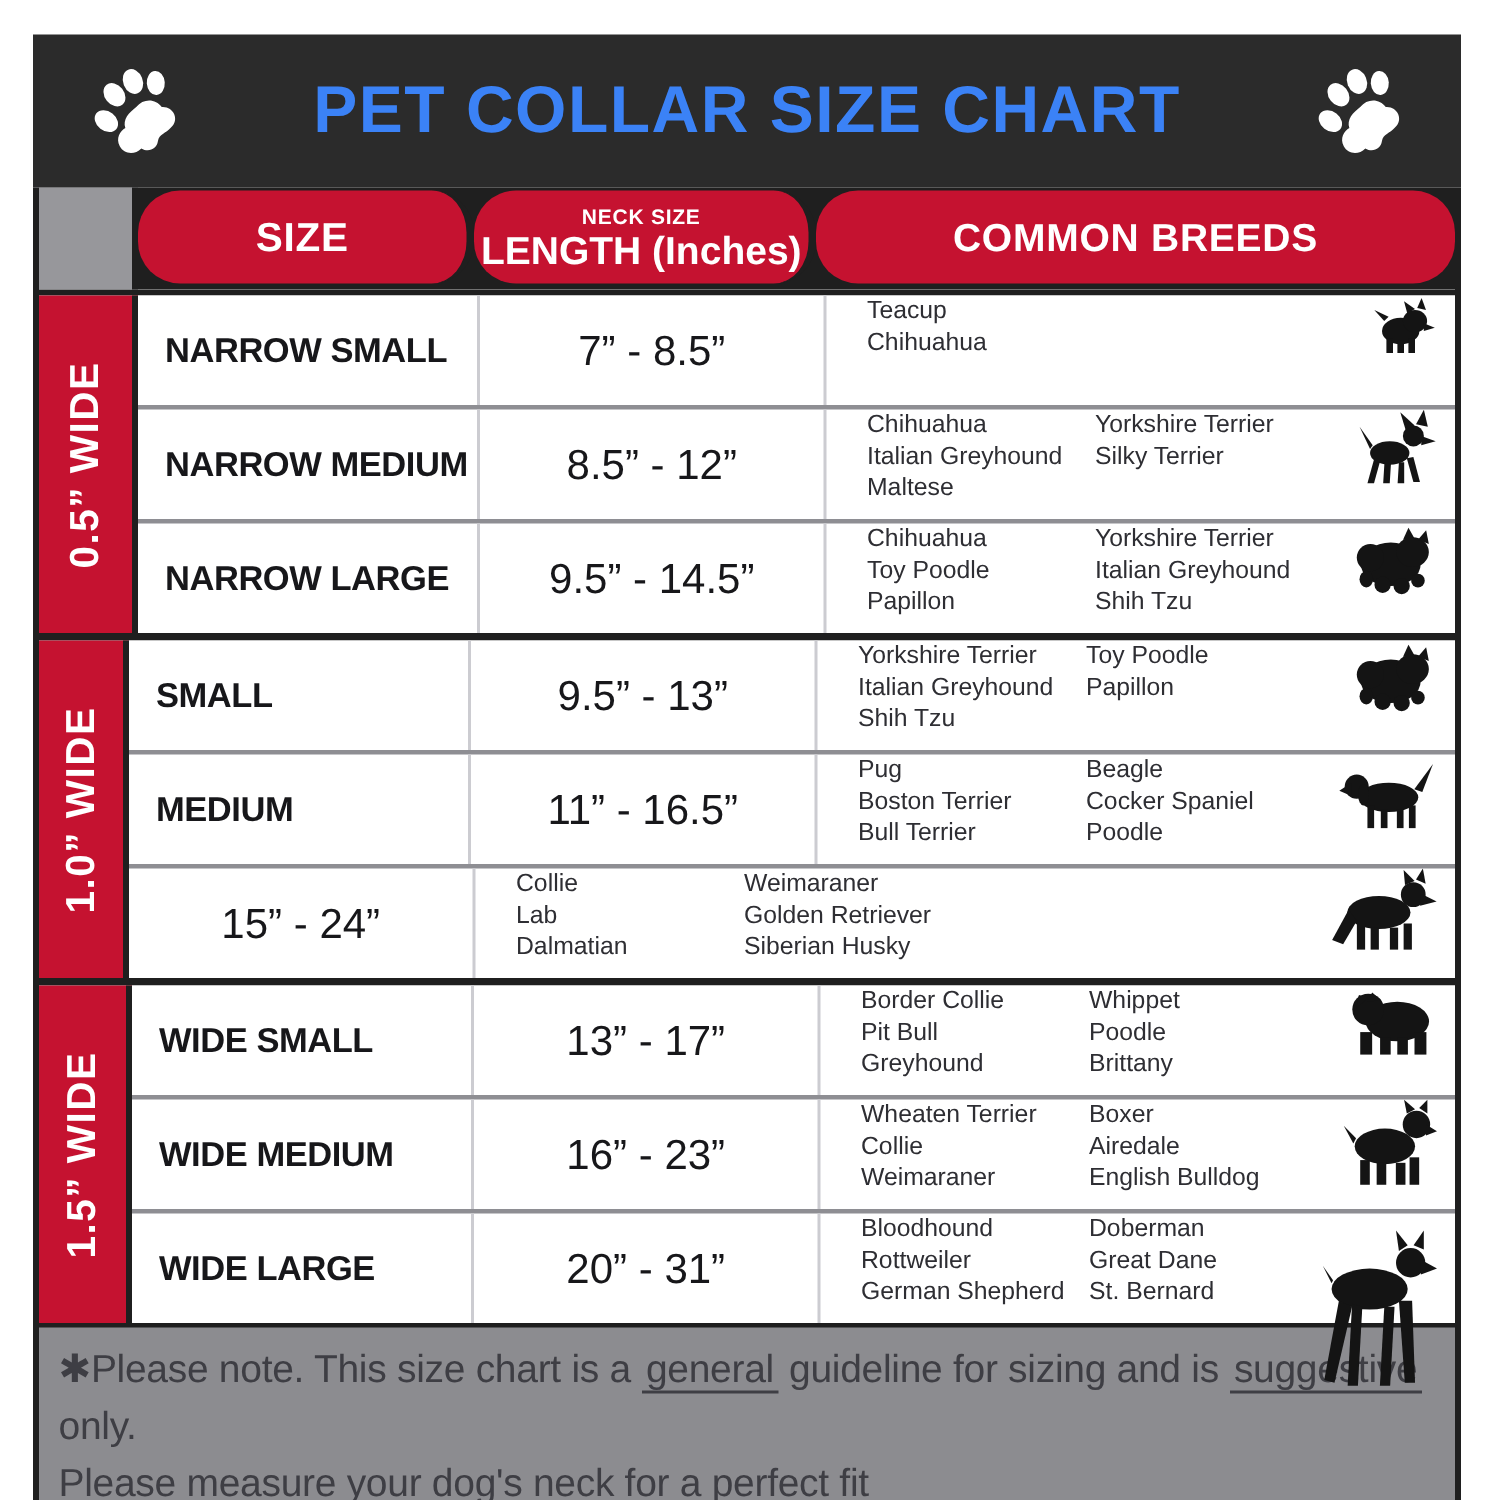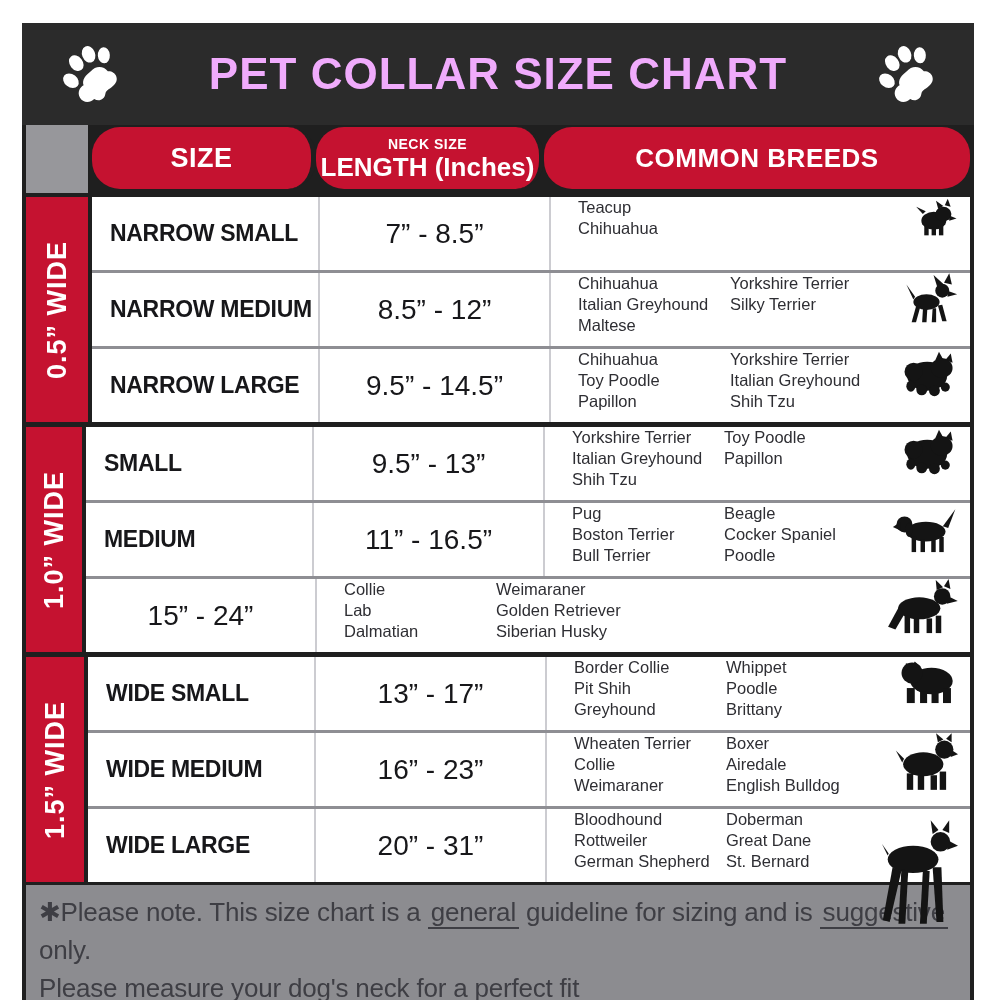--- a/index.html
+++ b/index.html
@@ -1,21 +1,21 @@
 <!DOCTYPE html>
 <html><head>
 <meta charset="utf-8">
 <style>
   html,body{margin:0;padding:0;background:#fff;width:1000px;height:1000px;overflow:hidden;
     font-family:"Liberation Sans", sans-serif;-webkit-font-smoothing:antialiased;}
   .poster{position:absolute;left:22px;top:23px;width:952px;}
   
   .titlebar{height:102px;background:#2B2B2B;display:flex;align-items:center;
     justify-content:space-between;padding:0 36px;box-sizing:border-box;}
-  .title{color:#f0abfc;font-size:44px;font-weight:700;letter-spacing:1px;white-space:nowrap;}
+  .title{color:#3b82f6;font-size:44px;font-weight:700;letter-spacing:1px;white-space:nowrap;}
   .paw{width:64px;height:60px;transform:rotate(-28deg);flex:0 0 auto;}
   
   .grid-table{border-left:4px solid #1F1F1F;border-right:4px solid #1F1F1F;box-sizing:border-box;}
   .cell{box-sizing:border-box;}
   
   .header-row{display:flex;height:68px;background:#1F1F1F;}
   .corner{width:66px;background:#97979B;border-right:4px solid #1F1F1F;}
   .hcell{background:#C51230;color:#fff;font-weight:700;display:flex;flex-direction:column;
     align-items:center;justify-content:center;margin:2px 0 4px 0;border-radius:28px;}
   .hsize{width:224px;border-right:5px solid #1F1F1F;font-size:27px;letter-spacing:.5px;}
@@ -265,21 +265,21 @@
     <section class="group">
       <div class="widthbar">
         <span>1.5” WIDE</span>
       </div>
       <div class="rows">
         <div class="drow">
           <div class="cell csize">WIDE SMALL</div>
           <div class="cell cneck">13” - 17”</div>
           <div class="cell cbreeds">
             <div class="bcol b1">Border Collie
-Pit Shih
+Pit Bull
 Greyhound</div>
             <div class="bcol b2">Whippet
 Poodle
 Brittany</div>
             <div class="icon-holder">
               <svg class="dog" width="60" height="48" viewBox="0 0 68 54">
                 <g fill="#141414">
                   <ellipse cx="38" cy="27" rx="24" ry="15"></ellipse>
                   <circle cx="16" cy="18" r="12"></circle>
                   <polygon points="9,7 7,17 16,9"></polygon>

